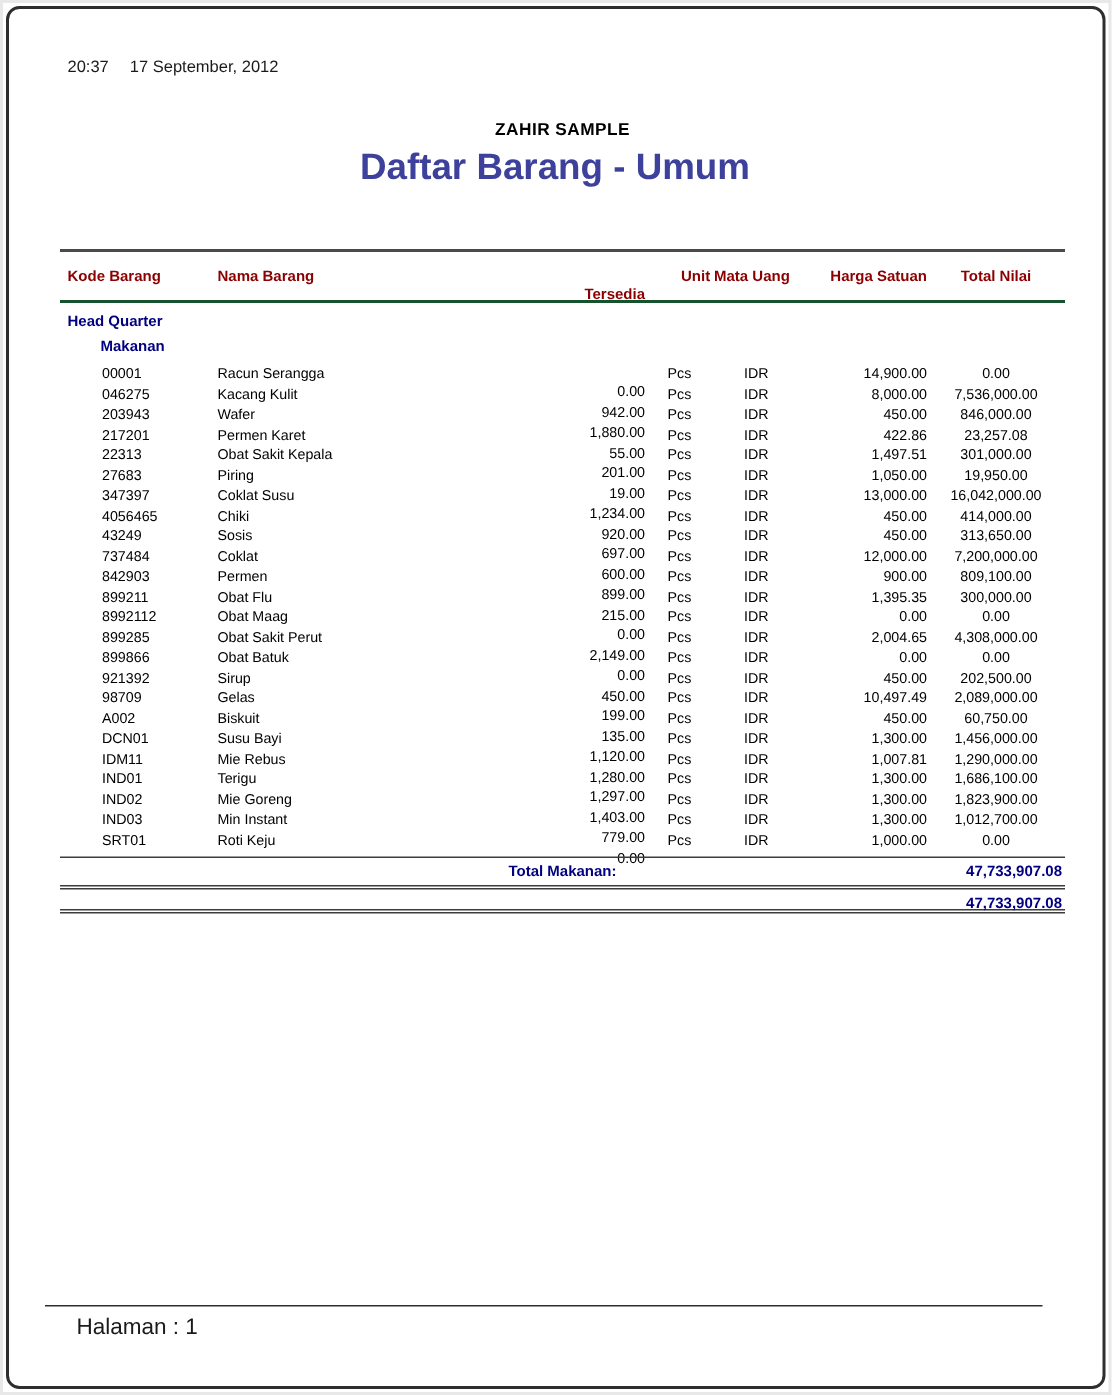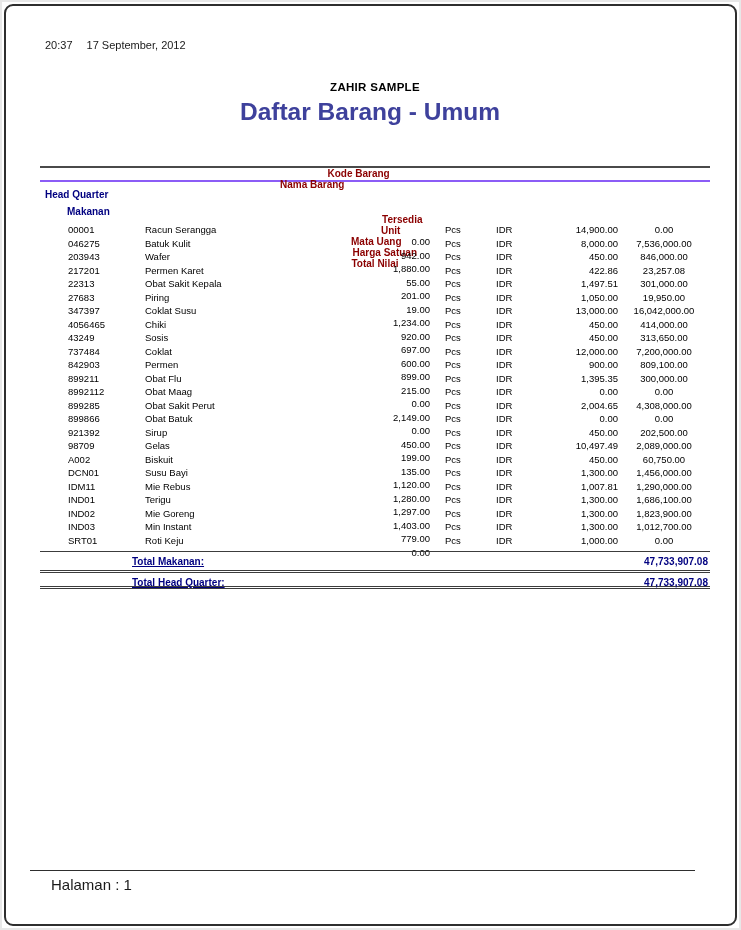--- a/index.html
+++ b/index.html
@@ -41,24 +41,24 @@
     position:absolute; left:0; right:10px; top:98px;
     text-align:center; font-weight:bold; font-size:24.5px;
     color:var(--title);
   }
   .table{
     position:absolute; left:0; top:166px; width:670px;
     font-size:9.5px;
   }
   .thead{
     display:flex; align-items:center;
-    height:16px;
+    height:36px;
     border-top:2px solid #4a4a4a;
-    border-bottom:2px solid #8b5cf6;
-    color:var(--maroon); font-weight:bold; font-size:10px;flex-direction:column;
+    border-bottom:2px solid #14532d;
+    color:var(--maroon); font-weight:bold; font-size:10px;
   }
   .tr{display:flex; align-items:center; height:13.5px;}
   .c1{width:105px; padding-left:28px;}
   .c2{width:190px;}
   .c3{width:95px; text-align:right;margin-top:24px;}
   .c4{width:36px; padding-left:15px;}
   .c5{width:68px; padding-left:30px;}
   .c6{width:84px; text-align:right;}
   .c7{width:92px; text-align:center;}
   .thead .c1{padding-left:5px;}
@@ -72,24 +72,23 @@
   .group2{margin-top:3px; padding-left:27px; margin-bottom:4px;}
   .totals{margin-top:4px;}
   .total-row{
     position:relative;
     height:19px;
     border-top:1px solid var(--line);
   }
   .total-row.hq{border-top:3px double var(--line); border-bottom:3px double var(--line);}
   .total-label{
     position:absolute; left:0; right:92px; top:0; bottom:0;
-    text-align:left; line-height:19px;
+    text-align:center; line-height:19px;
     color:var(--navy); font-weight:bold; font-size:10px;
     padding-left:92px;
-    text-decoration:underline;
   }
   .total-value{
     position:absolute; right:2px; top:0; bottom:0; line-height:19px;
     color:var(--navy); font-weight:bold; font-size:10px;
   }
   .footer-rule{
     position:absolute; left:30px; top:870px; width:665px;
     border-top:1.5px solid #2e2e2e;
   }
   .footer-label{
@@ -129,21 +128,21 @@
           <span class="c1">00001</span>
           <span class="c2">Racun Serangga</span>
           <span class="c3">0.00</span>
           <span class="c4">Pcs</span>
           <span class="c5">IDR</span>
           <span class="c6">14,900.00</span>
           <span class="c7">0.00</span>
         </div>
         <div class="tr">
           <span class="c1">046275</span>
-          <span class="c2">Batuk Kulit</span>
+          <span class="c2">Kacang Kulit</span>
           <span class="c3">942.00</span>
           <span class="c4">Pcs</span>
           <span class="c5">IDR</span>
           <span class="c6">8,000.00</span>
           <span class="c7">7,536,000.00</span>
         </div>
         <div class="tr">
           <span class="c1">203943</span>
           <span class="c2">Wafer</span>
           <span class="c3">1,880.00</span>
@@ -342,21 +341,20 @@
           <span class="c7">0.00</span>
         </div>
       </div>
 
     <div class="totals">
       <div class="total-row">
         <span class="total-label">Total Makanan:</span>
         <span class="total-value">47,733,907.08</span>
       </div>
       <div class="total-row hq">
-        <span class="total-label">Total Head Quarter:</span>
         <span class="total-value">47,733,907.08</span>
       </div>
     </div>
   </div>
 </div>
 
 <div class="footer-rule"></div>
 <div class="footer-label">Halaman : 1</div>
 
 </body></html>

